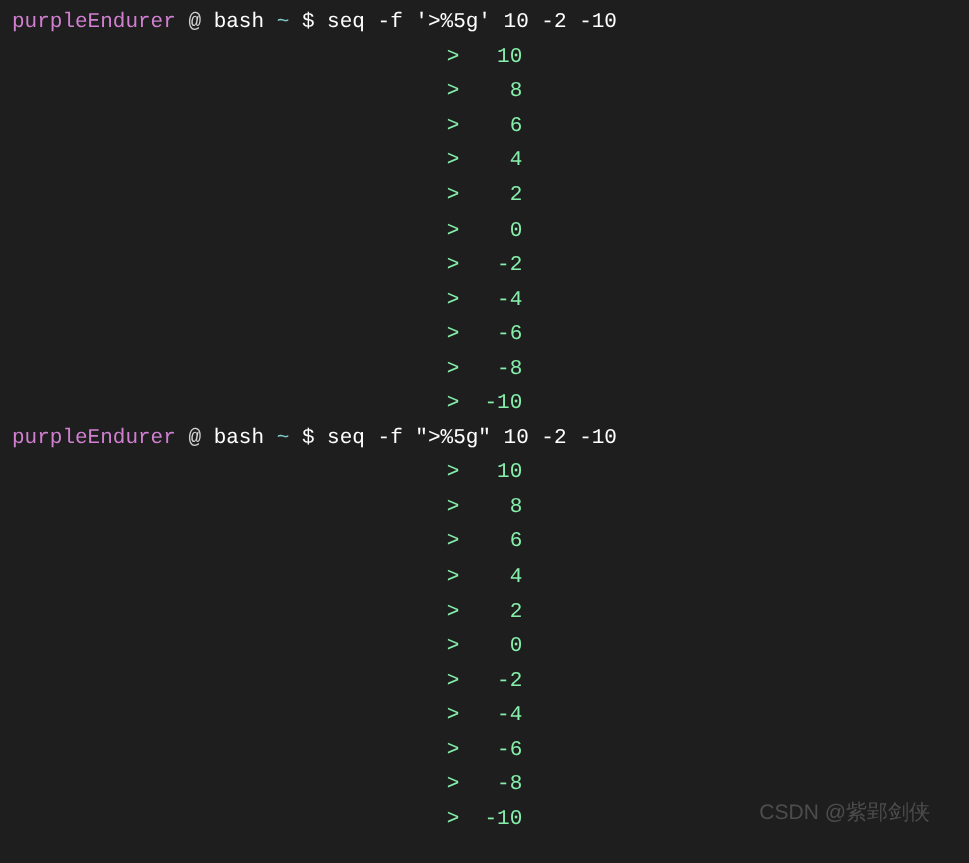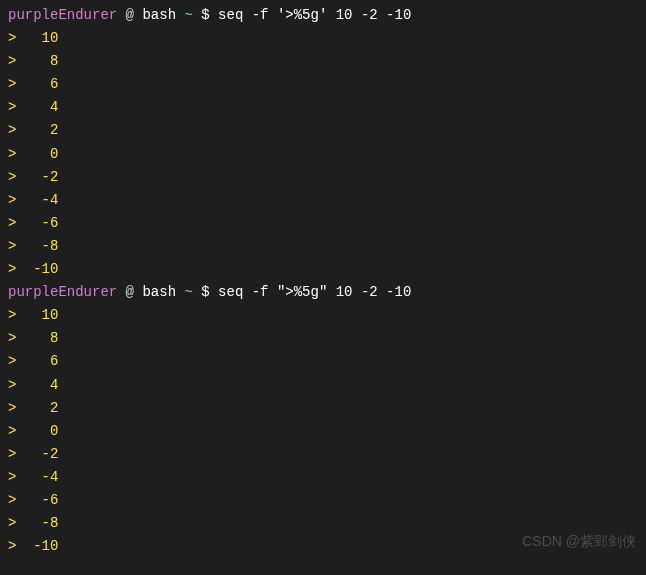--- a/index.html
+++ b/index.html
@@ -35,26 +35,27 @@
     .path {
       color: #7fd1d1;
     }
     .dollar {
       color: #ffffff;
     }
     .cmd {
       color: #ffffff;
     }
     .output {
-      color: #fde047;
+      color: #86efac;
+      text-align: center;
     }
     .watermark {
       position: absolute;
       bottom: 22px;
-      right: 10px;
+      right: 26px;
       color: #666666;
       font-family: Arial, sans-serif;
       font-size: 14px;
       opacity: 0.65;
     }
   </style>
 </head>
 <body>
 
 <div class="line"><span class="user">purpleEndurer</span><span class="at"> @ </span><span class="shell">bash</span><span class="path"> ~ </span><span class="dollar">$ </span><span class="cmd">seq -f '&gt;%5g' 10 -2 -10</span></div>

